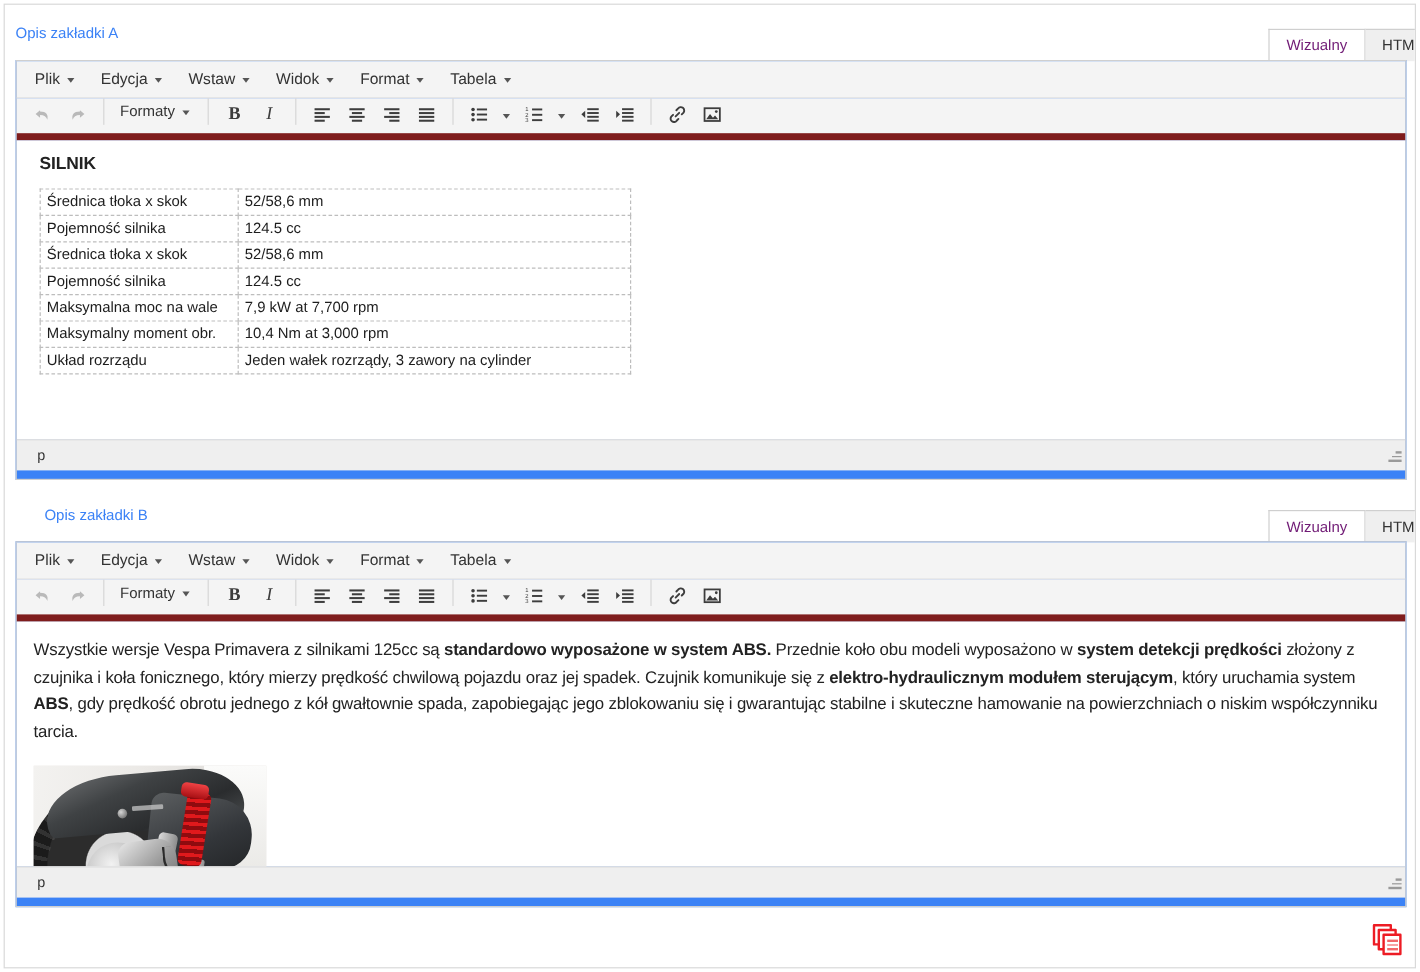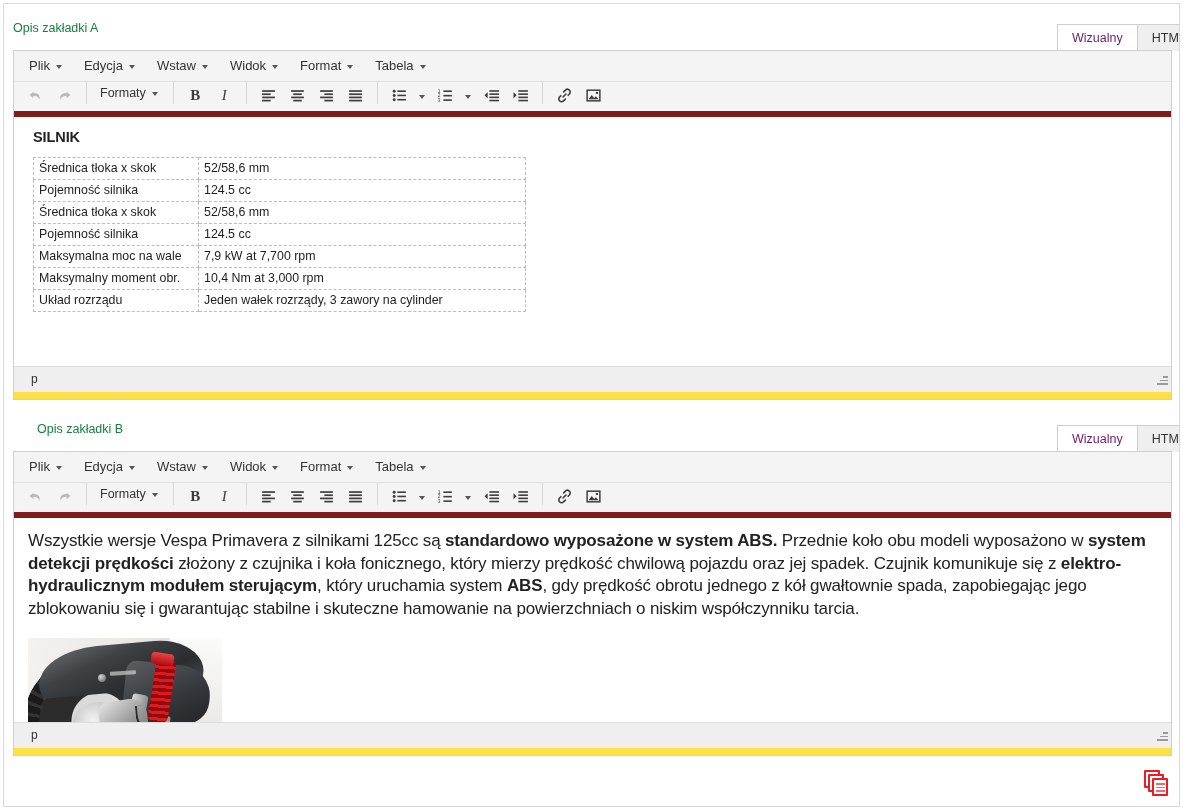--- a/index.html
+++ b/index.html
@@ -16,21 +16,21 @@
     width: 1177px; height: 804px;
     border: 1px solid #d9d9d9;
     background: #fff;
     overflow: hidden;
   }
 
   
   .field { position: absolute; left: 9px; }
   .field-label {
     font-size: 12.5px;
-    color: #15803d;
+    color: #3b82f6;
     line-height: 16px;
     padding-bottom: 2px;
     font-family: "Liberation Sans", sans-serif;
   }
 
   
   .tabbar {
     position: absolute;
     display: flex;
     height: 28px;
@@ -52,21 +52,21 @@
   }
   .tab + .tab { border-left: none; }
   .tab.active {
     background: #ffffff;
     color: #701a75;
   }
 
   
   .editor {
     border: 1px solid #cfcfcf;
-    background: #fde047;
+    background: #3b82f6;
     position: relative;
   }
   .menubar {
     height: 31px;
     background: #f4f4f4;
     border-bottom: 1px solid #e2e2e2;
     display: flex;
     align-items: center;
     padding-left: 4px;
   }
@@ -182,21 +182,21 @@
     white-space: nowrap;
     overflow: visible;
     font-family: "Liberation Sans", sans-serif;
   }
   table.spec td.k { width: 165px; }
   table.spec td.v { width: 327px; padding-left: 5px; }
 
   
   p.body {
     margin: 0;
-    font-size: 17px;
+    font-size: 14px;
     line-height: 22.5px;
     color: #222;
     font-family: "Liberation Sans", sans-serif;
     letter-spacing: -0.15px;
   }
   p.body b { font-weight: bold; }
 
   .photo {
     margin-top: 18px;
     width: 194px; height: 95px;

